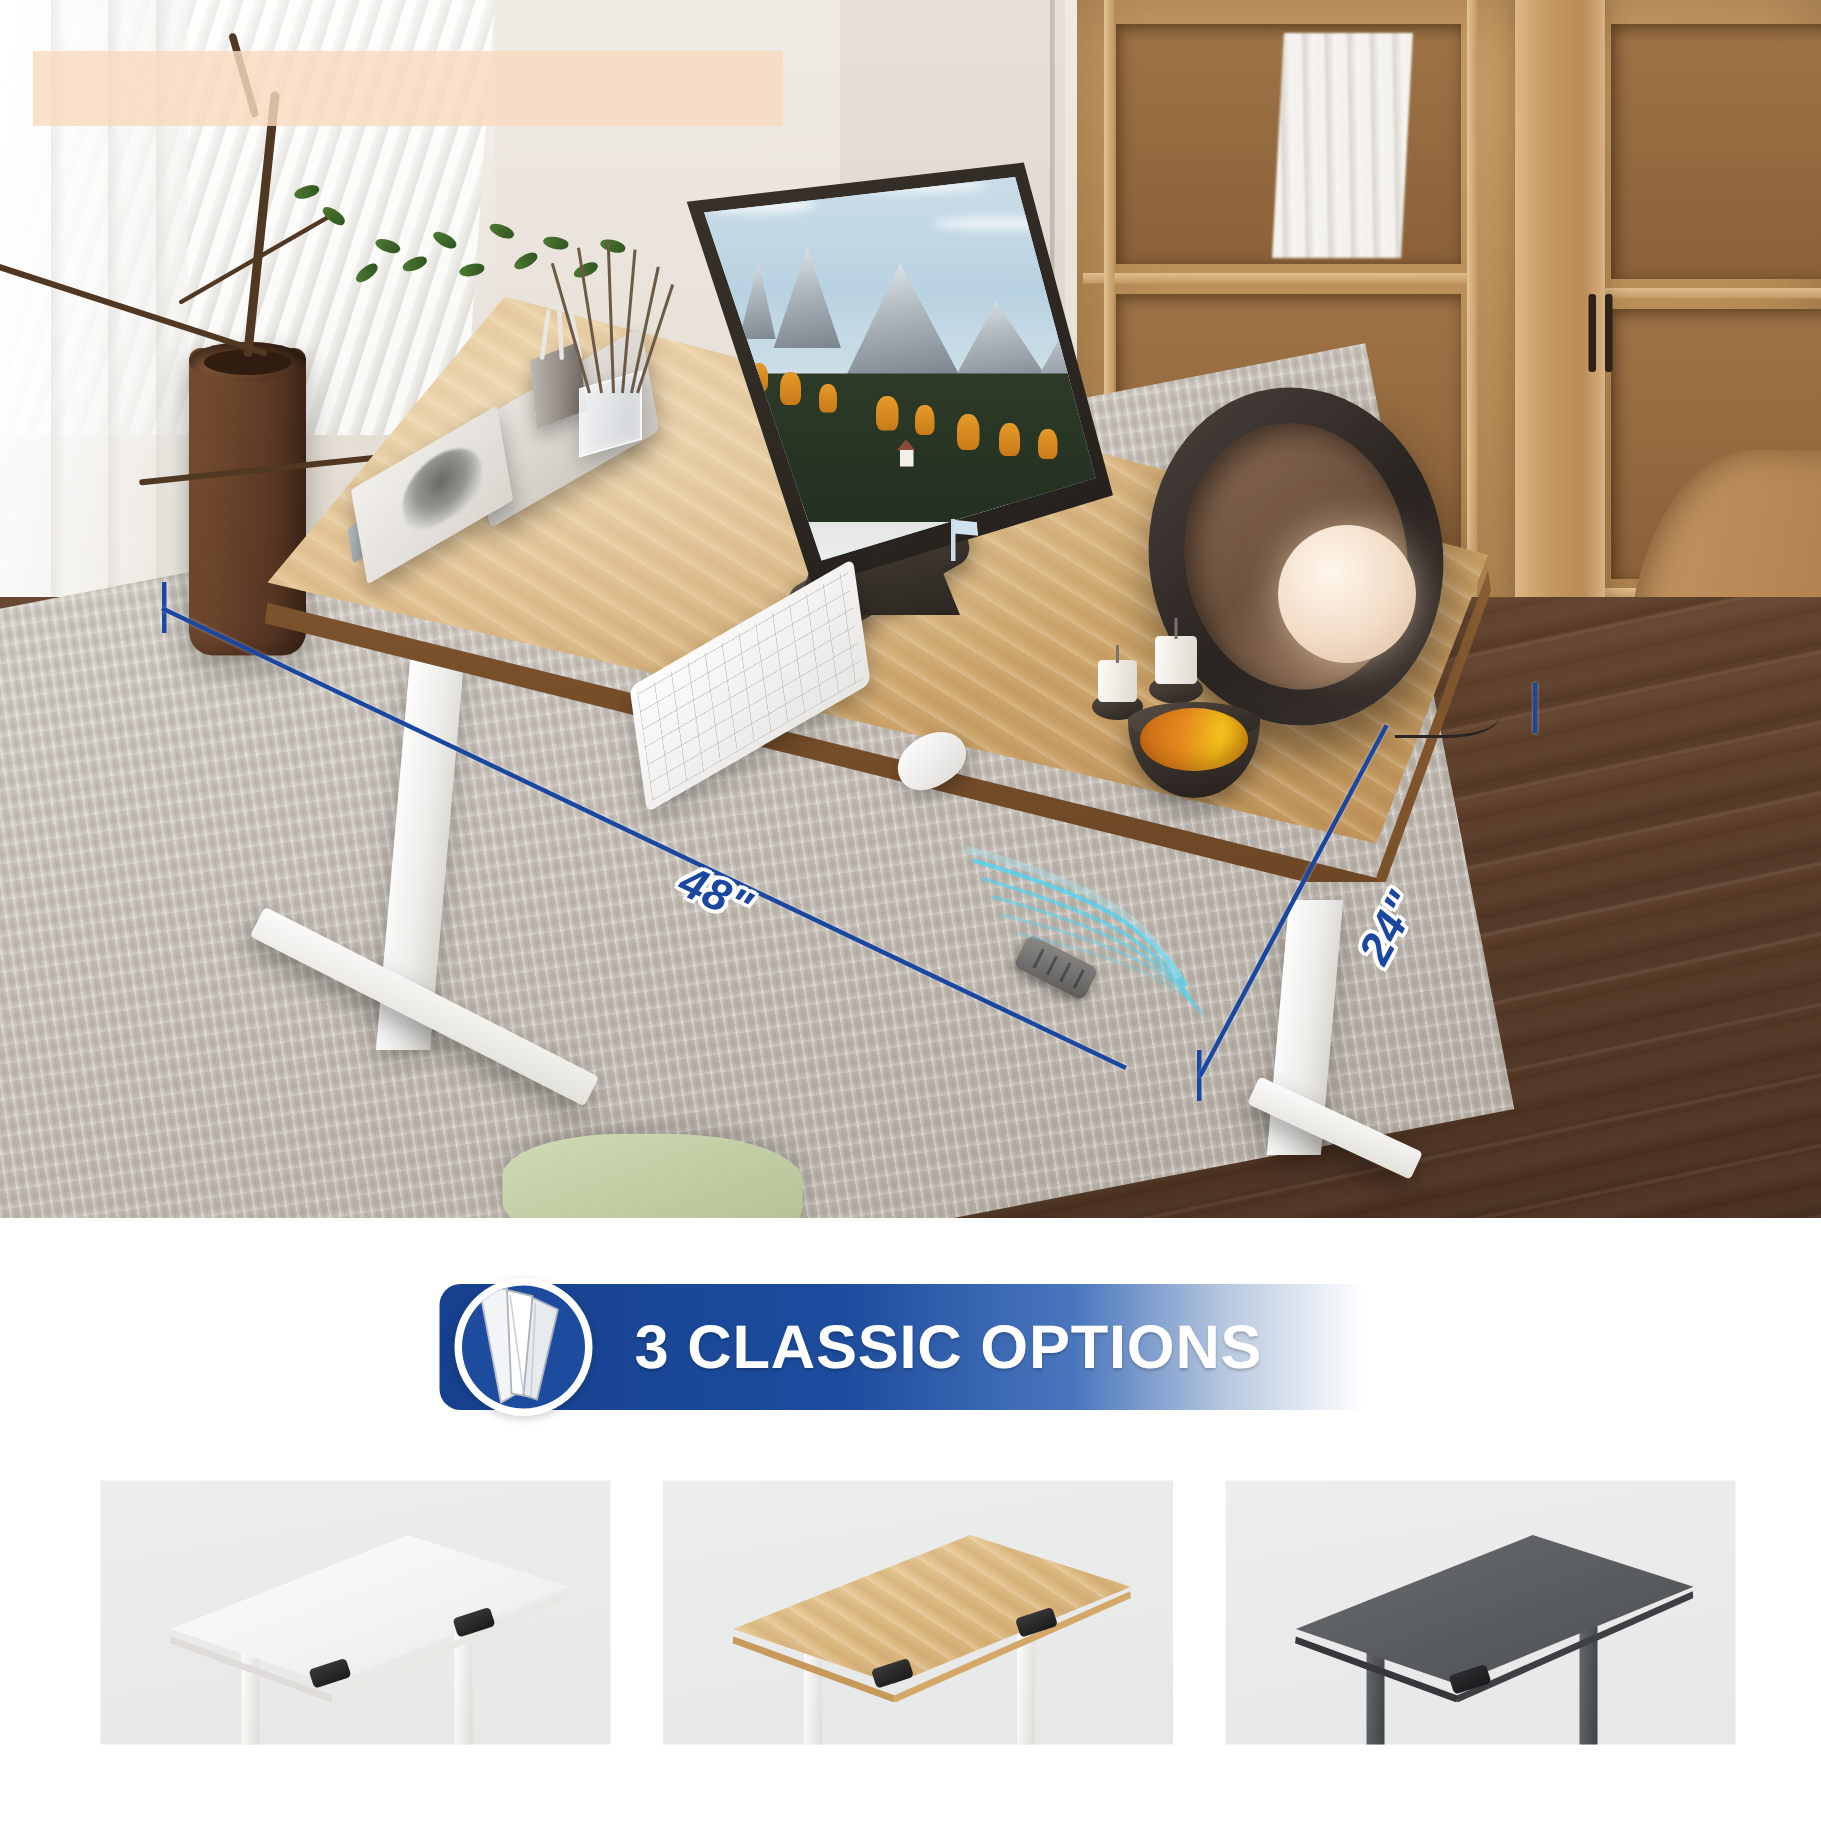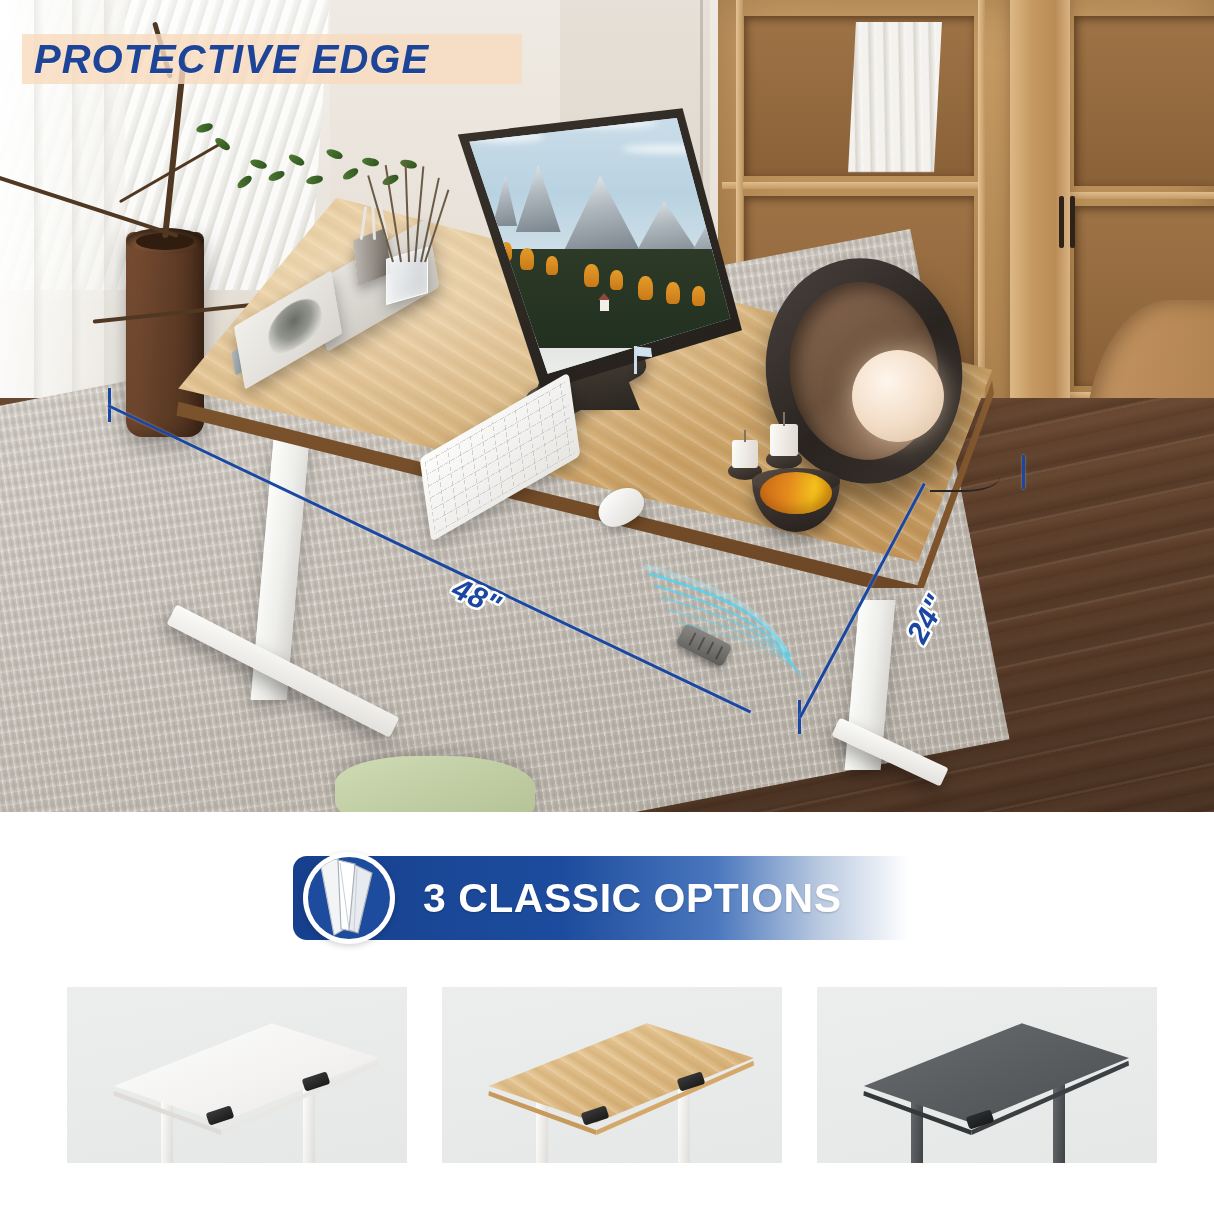--- a/index.html
+++ b/index.html
@@ -416,21 +416,20 @@
     <div class="dim-tick" style="left:108px;top:388px;height:34px"></div>
     <div class="dim-line" style="left:108px;top:404px;width:712px;transform:rotate(25.5deg)"></div>
     <div class="dim-tick" style="left:798px;top:700px;height:34px"></div>
     <div class="dim-line" style="left:800px;top:716px;width:265px;transform:rotate(-62deg)"></div>
     <div class="dim-tick" style="left:1022px;top:455px;height:34px"></div>
 
     <div class="dim-label" style="left:452px;top:580px;transform:rotate(25deg)">48"</div>
     <div class="dim-label" style="left:902px;top:602px;transform:rotate(-62deg)">24"</div>
 
     <div class="headline-band"></div>
-    <div class="headline">PROTECTIVE EDGE</div>
   </div>
 
   <div class="lower">
 
     <div class="banner"></div>
     <div class="banner-circle"></div>
     <div class="banner-circle-in">
       <svg viewBox="0 0 82 82" width="82" height="82">
         <g>
           <path d="M12 4 L30 2 L40 70 L26 78 Z" fill="#f2f4f6" stroke="#b9c0c7" stroke-width="1.2"></path>

